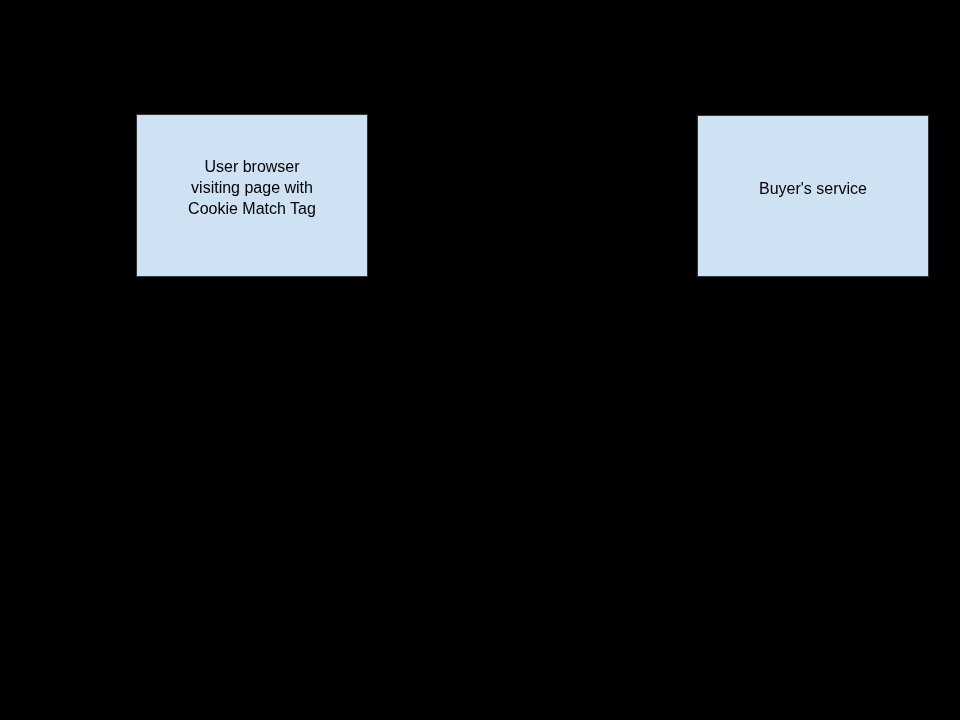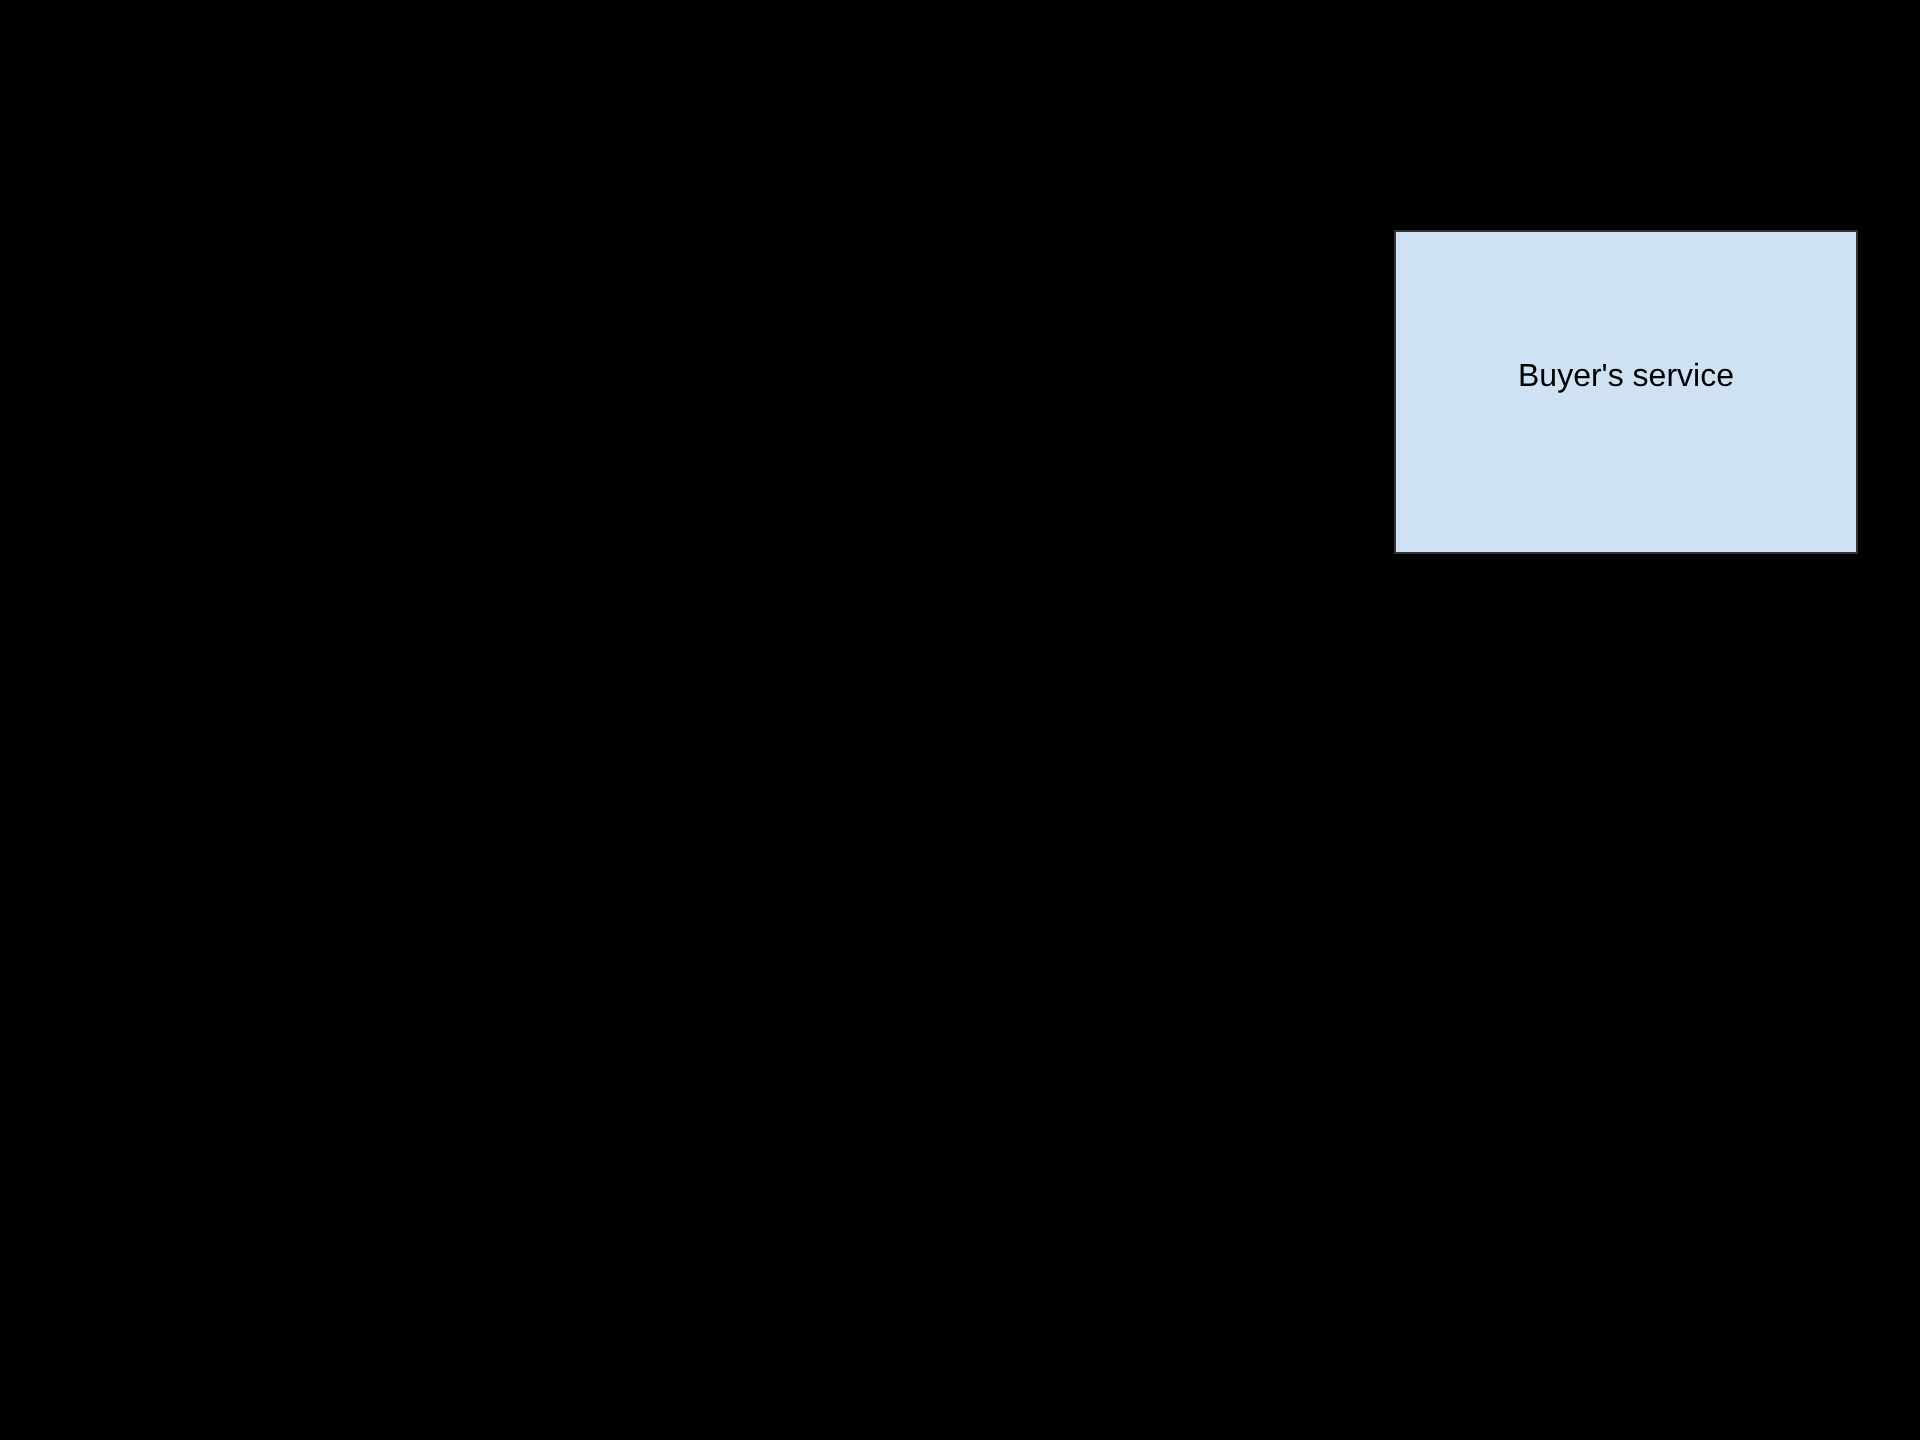--- a/index.html
+++ b/index.html
@@ -53,20 +53,27 @@
     width: 232px;
     height: 162px;
     padding-bottom: 18px;
   }
 </style>
 </head>
 <body>
 
 <div class="canvas">
 
+  <div class="node node-user-browser">
+    <div class="node-label">
+      <div>User browser</div>
+      <div>visiting page with</div>
+      <div>Cookie Match Tag</div>
+    </div>
+  </div>
 
   <div class="node node-buyers-service">
     <div class="node-label">
       <div>Buyer's service</div>
     </div>
   </div>
 
 
 </div>
 

